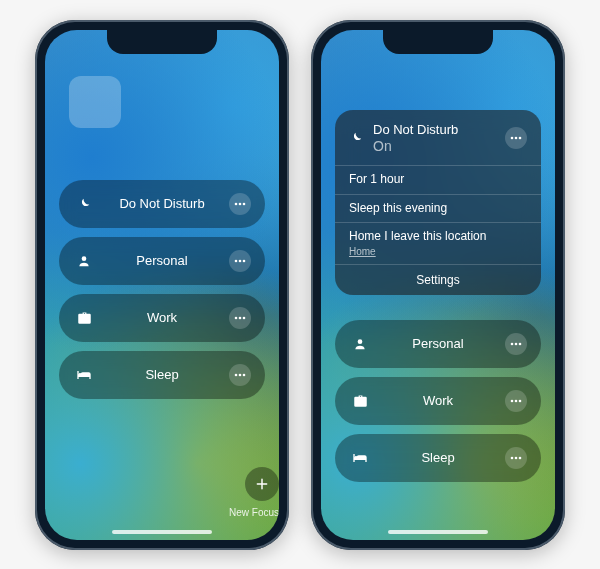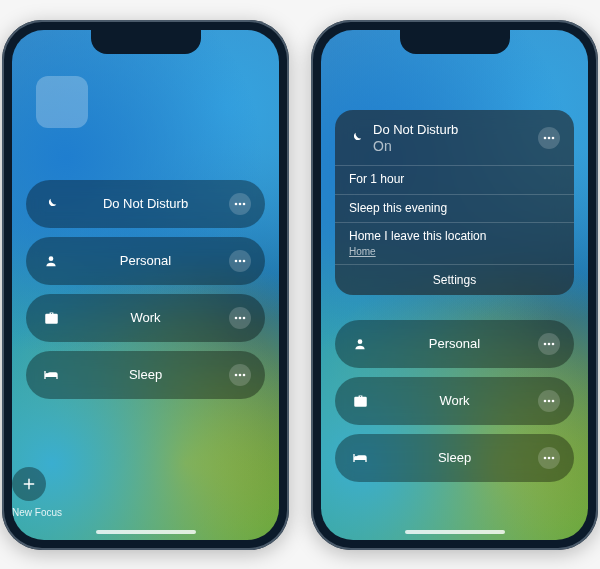--- a/index.html
+++ b/index.html
@@ -17,21 +17,21 @@
     height: 569px;
     font-family: -apple-system, "Helvetica Neue", Arial, sans-serif;
     display: flex;
     justify-content: center;
     align-items: center;
     gap: 22px;
   }
 
   
   .phone {
-    width: 287px;
+    width: 254px;
     height: 530px;
     border-radius: 40px;
     background: #0b1a2a;
     box-shadow: 0 4px 20px rgba(0,0,0,0.25), inset 0 0 0 2px #4a5a6a;
     padding: 10px;
     position: relative;
   }
   .screen {
     width: 100%;
     height: 100%;
@@ -112,21 +112,21 @@
     display: flex; align-items: center; justify-content: center;
     color: #fff;
   }
 
   
   .bottom-add {
     position: absolute;
     bottom: 22px; left: 0; right: 0;
     display: flex;
     flex-direction: column;
-    align-items: flex-start;
+    align-items: flex-end;
     gap: 6px;
     color: var(--text);
   }
   .add-btn {
     width: 34px; height: 34px;
     border-radius: 50%;
     background: var(--pill-bg);
     display: flex; align-items: center; justify-content: center;
   }
   .bottom-add .label {

